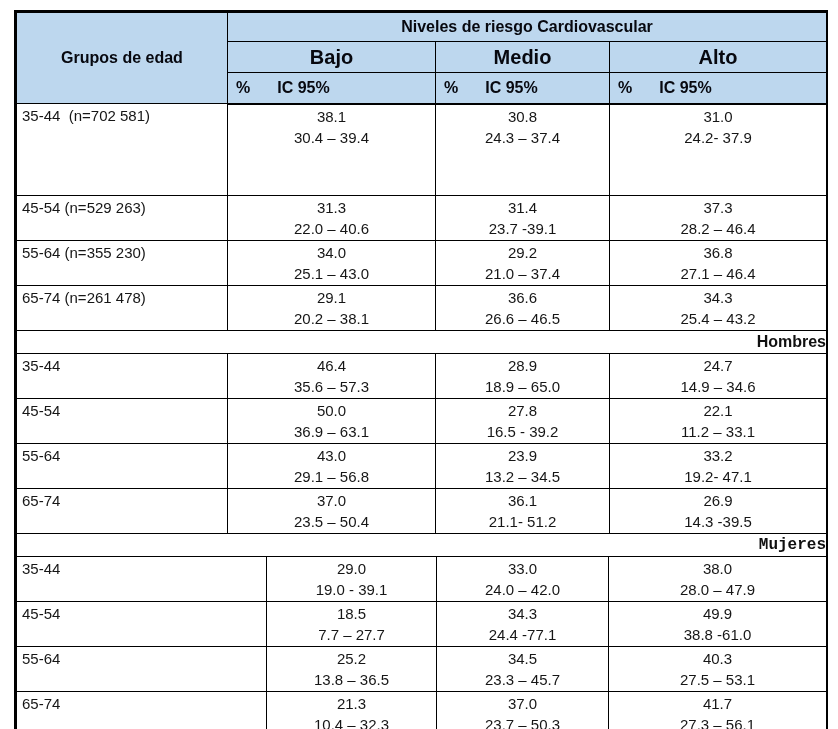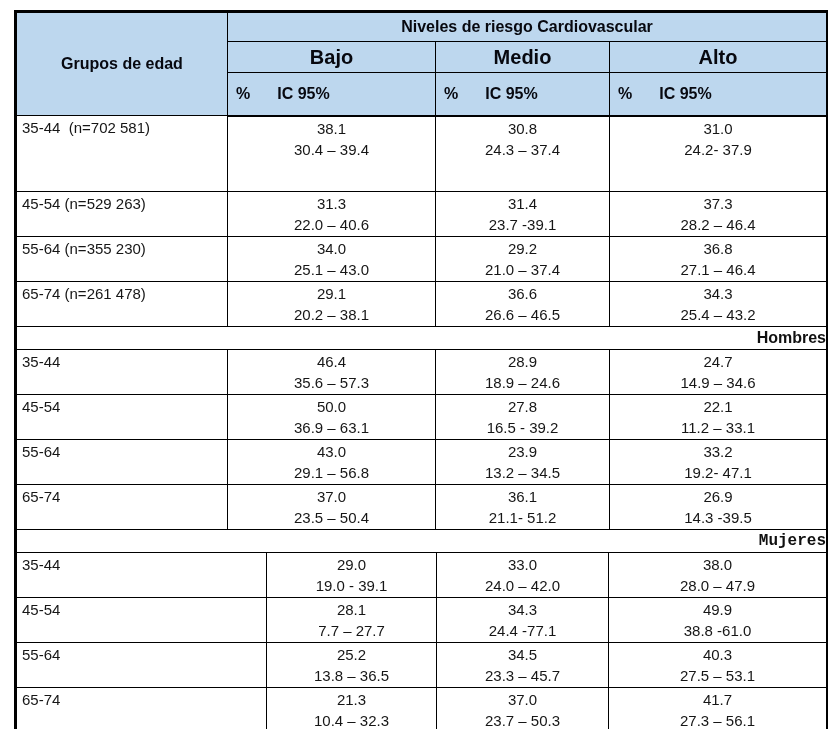--- a/index.html
+++ b/index.html
@@ -2,33 +2,33 @@
 <html><head>
 <meta charset="utf-8">
 <style>
   html,body{margin:0;padding:0;background:#ffffff;}
   body{width:838px;height:729px;overflow:hidden;font-family:"Liberation Sans",sans-serif;}
   .page{padding:10px 10px 0 14px;}
   .tbl-wrap{width:810px;border:2px solid #000;}
   table{border-collapse:collapse;table-layout:fixed;width:810px;}
   td,th{border:1px solid #000;padding:0;overflow:hidden;margin-top:36px;}
   thead th{background:#BDD7EE;color:#07080f;font-weight:bold;}
-  tr.hr1{height:29px;} tr.hr2{height:31px;} tr.hr3{height:43px;}
+  tr.hr1{height:29px;} tr.hr2{height:31px;} tr.hr3{height:31px;}
   .main-h{font-size:16px;text-align:center;}
   .corner-h{font-size:16px;text-align:center;vertical-align:middle;}
   .lvl-h{font-size:20px;text-align:center;vertical-align:middle;}
   .pci-h{text-align:left;vertical-align:middle;font-size:16px;}
   .pct-h{margin-left:8px;} .ci-h{margin-left:27px;}
   tr.hr3 th{border-bottom:2px solid #000;}
   tbody td{font-size:15px;color:#161616;}
   td.lbl{text-align:left;vertical-align:top;padding:1px 4px 0 5px;white-space:pre-wrap;line-height:21px;}
   td.val{text-align:center;vertical-align:top;padding-top:1px;}
   .pct,.ci{line-height:21px;}
   tr.body-row{height:45px;}
-  tr.tall{height:76px;}
+  tr.tall{height:92px;}
   tr.sect td{height:22px;text-align:right;font-weight:bold;font-size:16px;vertical-align:middle;color:#101010;}
   table.lower tr.first td{border-top:none;font-family:Liberation Mono, monospace;}
 </style>
 </head>
 <body>
 
 <div class="page">
   <div class="tbl-wrap">
 
     <table class="upper">
@@ -119,21 +119,21 @@
             <td colspan="4">Hombres</td>
           </tr>
           <tr class="body-row">
             <td class="lbl">35-44</td>
             <td class="val">
               <div class="pct">46.4</div>
               <div class="ci">35.6 – 57.3</div>
             </td>
             <td class="val">
               <div class="pct">28.9</div>
-              <div class="ci">18.9 – 24.6</div>
+              <div class="ci">18.9 – 65.0</div>
             </td>
             <td class="val">
               <div class="pct">24.7</div>
               <div class="ci">14.9 – 34.6</div>
             </td>
           </tr>
           <tr class="body-row">
             <td class="lbl">45-54</td>
             <td class="val">
               <div class="pct">50.0</div>
@@ -203,21 +203,21 @@
               <div class="ci">24.0 – 42.0</div>
             </td>
             <td class="val">
               <div class="pct">38.0</div>
               <div class="ci">28.0 – 47.9</div>
             </td>
           </tr>
           <tr class="body-row">
             <td class="lbl">45-54</td>
             <td class="val">
-              <div class="pct">28.1</div>
+              <div class="pct">18.5</div>
               <div class="ci">7.7 – 27.7</div>
             </td>
             <td class="val">
               <div class="pct">34.3</div>
               <div class="ci">24.4 -77.1</div>
             </td>
             <td class="val">
               <div class="pct">49.9</div>
               <div class="ci">38.8 -61.0</div>
             </td>

